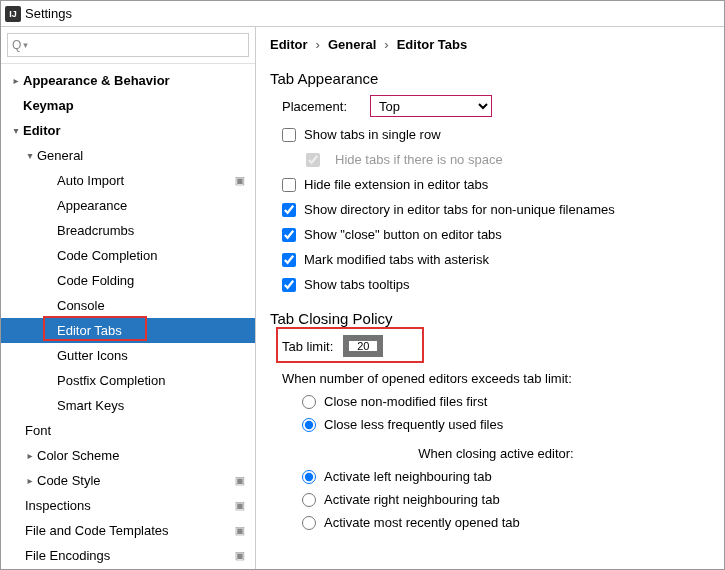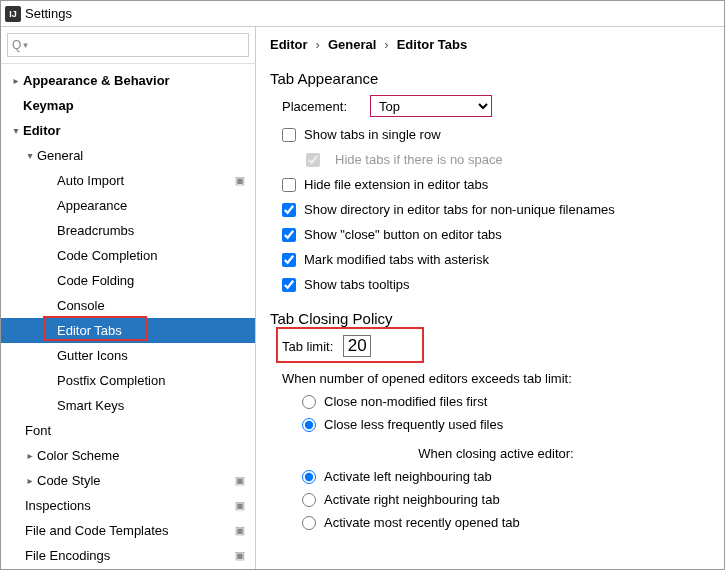--- a/index.html
+++ b/index.html
@@ -33,21 +33,21 @@
     .section-body { padding-left: 12px; }
     .field-row { display: flex; align-items: center; margin-bottom: 10px; gap: 10px; }
     .field-label { width: 78px; }
     select { width: 122px; height: 22px; border: 1px solid #be185d; background: #fff; padding: 0 4px; font-size: 13px; }
     .checkbox-row { display: flex; align-items: center; margin-bottom: 10px; gap: 8px; }
     .checkbox-row.indent { padding-left: 24px; }
     .checkbox-row.disabled { color: #999; gap: 15px; }
     input[type="checkbox"] { width: 14px; height: 14px; }
     .section2 { margin-top: 18px; }
     .tab-limit-row { display: flex; align-items: center; gap: 10px; margin-bottom: 14px; position: relative; }
-    .tab-limit-input { width: 28px; height: 22px; border: 1px solid #737373; text-align: center; font-size: 17px; }
+    .tab-limit-input { width: 40px; height: 22px; border: 6px solid #737373; text-align: center; font-size: 11px; }
     .highlight-box-2 { position: absolute; left: -6px; top: -8px; width: 148px; height: 36px; border: 2px solid #e03131; pointer-events: none; }
     .sub-label { margin-bottom: 8px; }
     .radio-row { display: flex; align-items: center; gap: 8px; margin-bottom: 8px; padding-left: 20px; }
     input[type="radio"] { width: 14px; height: 14px; }
   </style>
 </head>
 <body>
 
 <div class="titlebar">
   <span class="app-icon">IJ</span>

